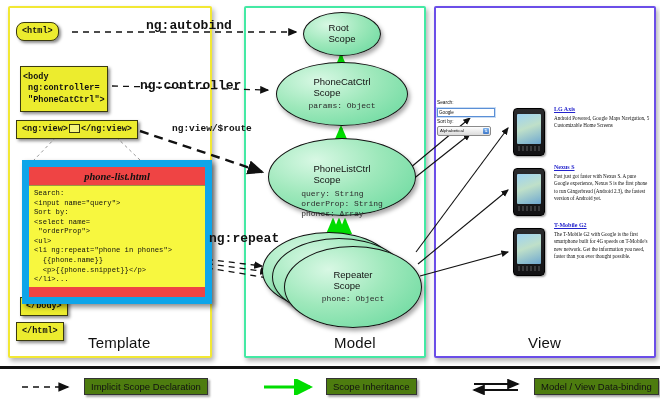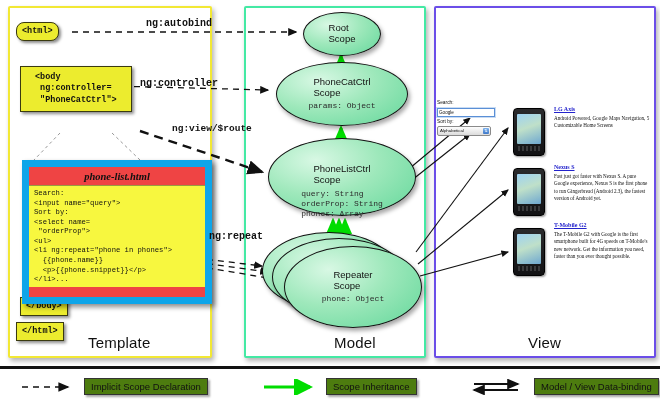--- a/index.html
+++ b/index.html
@@ -17,21 +17,21 @@
   #label-template{left:88px; top:334px;}
   #label-model{   left:307px;top:334px;margin-left:27px;}
   #label-view{    left:528px;top:334px;}
 
   
   .tag{position:absolute;background:#ecec2e;border:1.5px solid #3a3a10;
        box-shadow:2px 2px 3px rgba(0,0,0,.45);
        font-family:"Liberation Mono",monospace;font-weight:bold;font-size:8.5px;
        color:#111;line-height:1.35;padding:3px 5px;white-space:pre;}
   #tag-html{   left:16px; top:22px;border-radius:8px;}
-  #tag-body{   left:20px; top:66px; padding:5px 14px;}
+  #tag-body{   left:20px; top:66px; padding:5px 2px;}
   #tag-ngview{ left:16px; top:120px;}
   #tag-bodyend{left:20px; top:297px;}
   #tag-htmlend{left:16px; top:322px;}
   .ngview-slot{display:inline-block;width:9px;height:7px;background:#f6f67a;
                border:1px solid #3a3a10;vertical-align:middle;margin:0 1px;}
 
   
   #note{position:absolute;left:22px;top:160px;width:176px;height:130px;
         background:#ef4444;border:7px solid #0ea5e9;
         box-shadow:3px 3px 5px rgba(0,0,0,.45);}
@@ -86,21 +86,21 @@
   .phone-entry .ttl{color:#2222cc;text-decoration:underline;font-size:6px;font-weight:bold;
                     font-family:"Liberation Serif",serif;}
   .phone-entry .snip{font-family:"Liberation Serif",serif;font-size:5.1px;line-height:1.45;
                      margin-top:3px;color:#111;}
   #entry1{top:106px;}
   #entry2{top:164px;}
   #entry3{top:222px;}
 
   
   .elabel{position:absolute;font-family:"Liberation Mono",monospace;font-weight:bold;
-          font-size:10px;color:#111;white-space:nowrap;}
+          font-size:13px;color:#111;white-space:nowrap;}
   #el-autobind{  left:146px;top:18px;}
   #el-controller{left:140px;top:78px;}
   #el-route{     left:172px;top:123px;font-size:9.5px;}
   #el-repeat{    left:209px;top:231px;}
 
   
   #legend-rule{position:absolute;left:0;top:366px;width:660px;height:3px;background:#111;}
   #legend{position:absolute;left:0;top:376px;width:660px;height:26px;}
   .lg-item{position:absolute;display:flex;align-items:center;gap:6px;}
   #lg1{left:20px;top:2px;}
@@ -155,20 +155,21 @@
     <path d="M412,180 L470,134" stroke="#111" stroke-width="1.1" fill="none" marker-end="url(#ah-black)" marker-start="url(#ah-black)"></path>
     <path d="M416,252 L508,128" stroke="#111" stroke-width="1.1" fill="none" marker-end="url(#ah-black)"></path>
     <path d="M418,264 L508,190" stroke="#111" stroke-width="1.1" fill="none" marker-end="url(#ah-black)"></path>
     <path d="M420,276 L508,252" stroke="#111" stroke-width="1.1" fill="none" marker-end="url(#ah-black)"></path>
   </svg>
 
   <div class="tag" id="tag-html" style="white-space: pre;">&lt;html&gt;</div>
   <div class="tag" id="tag-body" style="white-space: pre;">&lt;body
  ng:controller=
  "PhoneCatCtrl"&gt;</div>
+  <div class="tag" id="tag-ngview" style="white-space: pre;"><span>&lt;ng:view&gt;</span><span class="ngview-slot"></span><span>&lt;/ng:view&gt;</span></div>
   <div class="tag" id="tag-bodyend" style="white-space: pre;">&lt;/body&gt;</div>
   <div class="tag" id="tag-htmlend" style="white-space: pre;">&lt;/html&gt;</div>
 
   <div id="note">
     <div id="note-title">phone-list.html</div>
     <div id="note-code" style="white-space: pre;">Search:
 &lt;input name="query"&gt;
 Sort by:
 &lt;select name=
  "orderProp"&gt;

